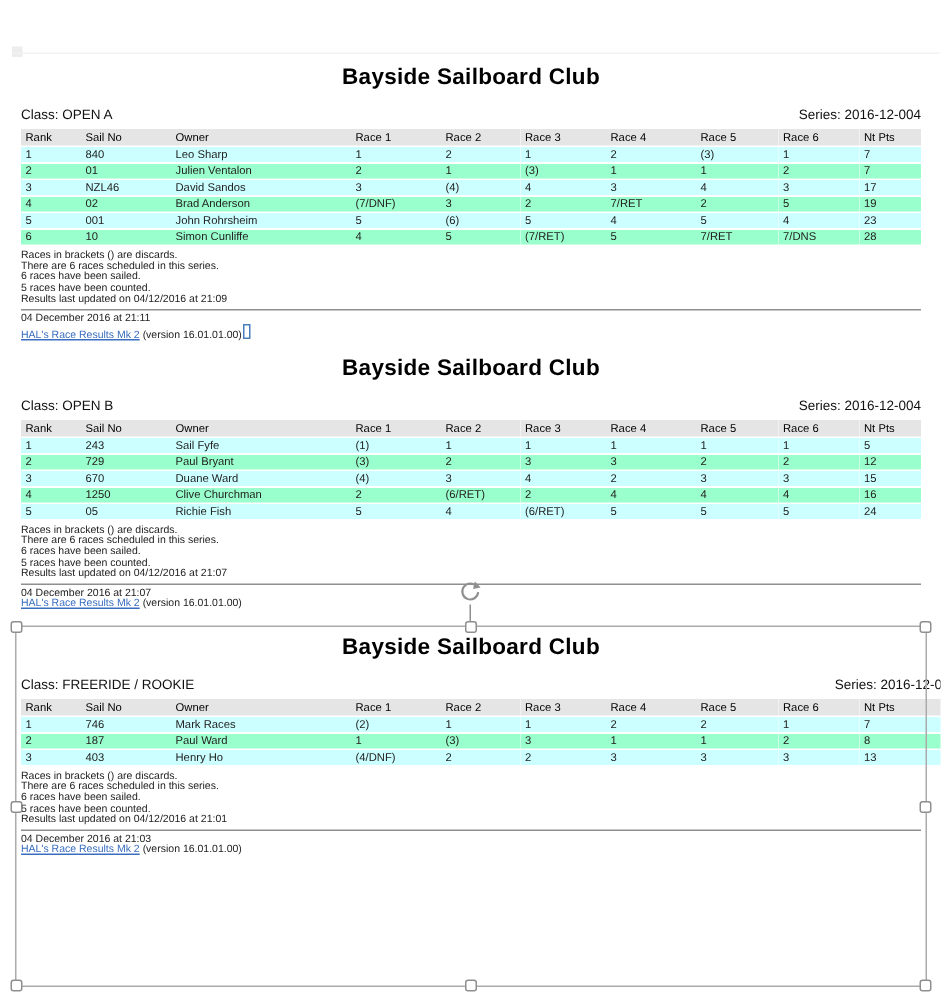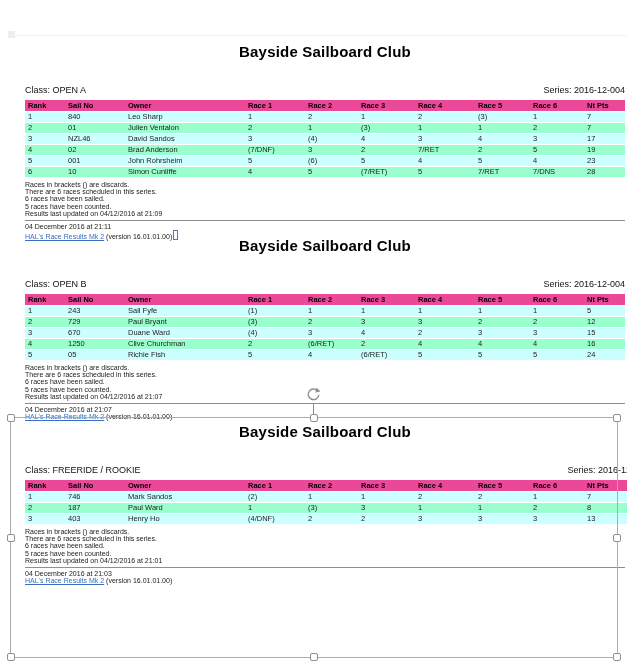--- a/index.html
+++ b/index.html
@@ -3,35 +3,35 @@
 <meta charset="utf-8">
 <style>
   html,body{margin:0;padding:0;}
   body{
     width:627px;height:671px;position:relative;overflow:hidden;background:#ffffff;
     font-family:"Liberation Sans","DejaVu Sans",sans-serif;color:#1a1a1a;
   }
   .faint-line{position:absolute;left:8px;top:35px;width:619px;height:1px;background:#f2f2f2;}
   .faint-box{position:absolute;left:8px;top:31px;width:7px;height:7px;background:#ededed;}
 
-  .report-section{position:absolute;left:25px;width:600px;}
+  .report-section{position:absolute;left:14px;width:600px;}
   #sec1{top:44px;} #sec2{top:238px;} #sec3{top:424px;}
 
   .sec-title{font-size:15px;font-weight:bold;text-align:center;line-height:16px;color:#000;letter-spacing:0.2px;}
-  .meta{display:flex;justify-content:space-between;margin-top:25px;font-size:9px;line-height:11px;color:#111;}
+  .meta{display:flex;justify-content:space-between;margin-top:11px;font-size:9px;line-height:11px;color:#111;}
   #sec3 .series-label{margin-right:-24px;white-space:nowrap;}
 
   table.results{border-collapse:collapse;table-layout:fixed;width:600px;margin-top:4px;}
   #sec3 table.results{width:618px;}
   col.c1{width:40px}col.c2{width:60px}col.c3{width:120px}col.c4{width:60px}col.c5{width:53px}
   col.c6{width:57px}col.c7{width:60px}col.c8{width:55px}col.c9{width:54px}col.c10{width:41px}
   #sec3 col.c10{width:59px}
   th,td{font-size:7.5px;font-weight:normal;text-align:left;padding:0 0 0 3px;height:10px;
         line-height:10px;white-space:nowrap;overflow:hidden;border-bottom:1px solid #fff;color:#222;}
-  thead th{background:#ec4899;font-weight:bold;height:11px;line-height:11px;color:#000;}
+  thead th{background:#e5e5e5;font-weight:normal;height:11px;line-height:11px;color:#000;}
   tr.alt-a{background:#ccffff;}
   tr.alt-b{background:#99ffcc;}
 
   .notes{margin-top:3px;font-size:7px;line-height:7.2px;color:#222;}
   hr.rule{border:0;border-top:1px solid #8f8f8f;margin:3px 0 2px 0;}
   .gen{font-size:7px;line-height:7.2px;color:#222;}
   .applink{color:#3a6ec0;text-decoration:underline;cursor:pointer;}
   .caret{display:inline-block;width:3px;height:8px;border:1px solid #4a7ebb;vertical-align:-1px;margin-left:1px;background:#fff;}
 
   .sel-frame{position:absolute;left:10px;top:417px;width:608px;height:241px;
@@ -312,21 +312,21 @@
           <th>Race 4</th>
           <th>Race 5</th>
           <th>Race 6</th>
           <th>Nt Pts</th>
         </tr>
       </thead>
     <tbody>
         <tr class="alt-a">
           <td>1</td>
           <td>746</td>
-          <td>Mark Sandos</td>
+          <td>Mark Races</td>
           <td>(2)</td>
           <td>1</td>
           <td>1</td>
           <td>2</td>
           <td>2</td>
           <td>1</td>
           <td>7</td>
         </tr>
         <tr class="alt-b">
           <td>2</td>

